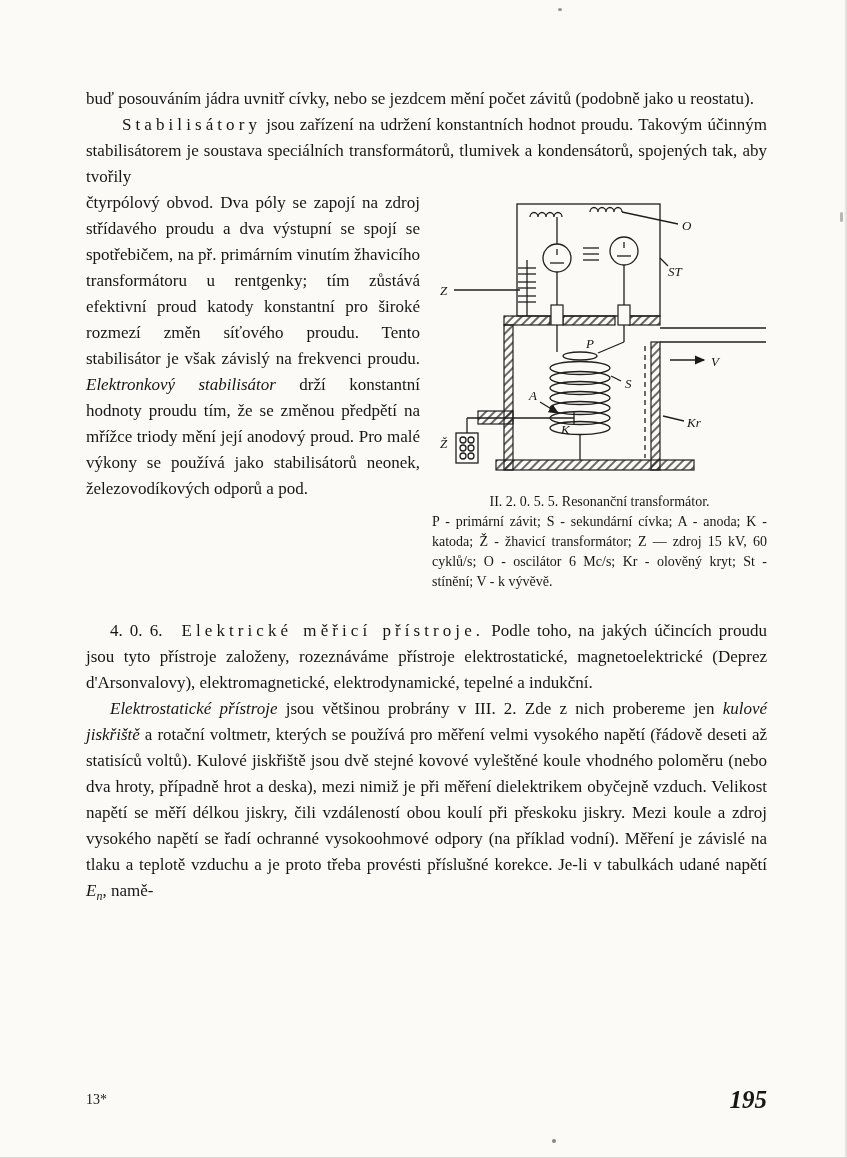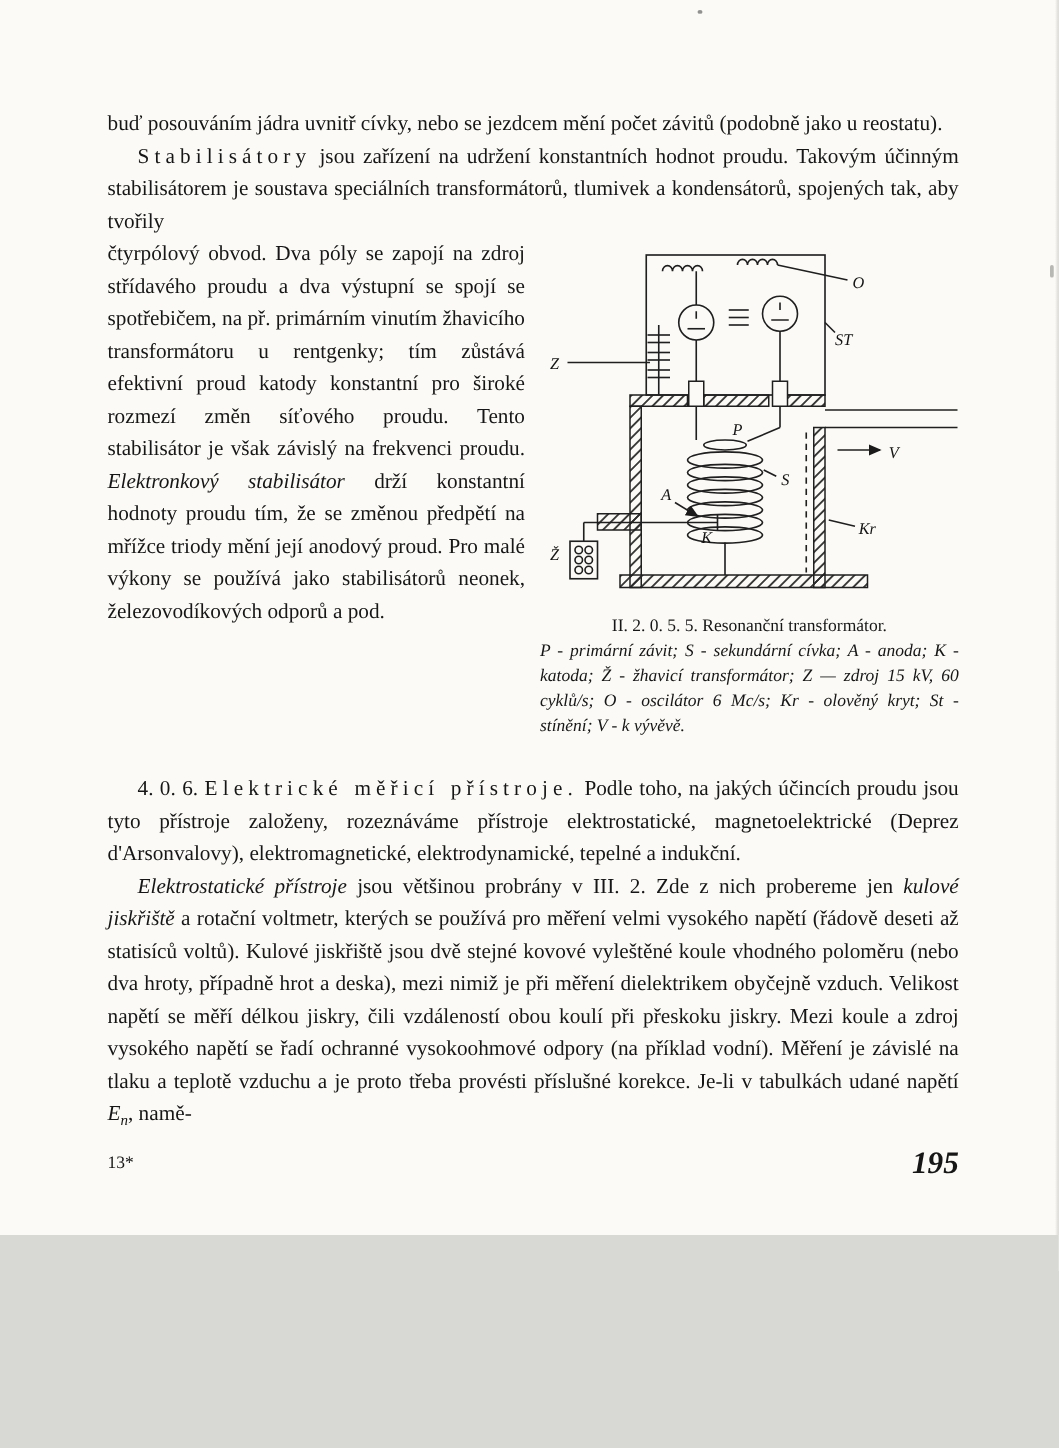--- a/index.html
+++ b/index.html
@@ -1,43 +1,43 @@
 <!DOCTYPE html>
 <html><head>
 <meta charset="utf-8">
 <style>
   html,body { margin:0; padding:0; background:#d8d8d4; }
   .page {
     position:relative;
-    width:847px; height:988px;
+    width:847px; height:1157px;
     margin:0 auto;
     background:#fbfaf6;
     color:#161616;
     font-family:"Liberation Serif", serif;
     font-size:17px;
     line-height:26px;
     box-sizing:border-box;
     padding:86px 80px 0 86px;
     overflow:hidden;
   }
   .page::after{
     content:""; position:absolute; top:0; bottom:0; right:0; width:3px;
     background:linear-gradient(to left, rgba(0,0,0,.14), rgba(0,0,0,0));
   }
   p { margin:0; text-align:justify; }
   .indent { text-indent:24px; }
-  .sperr { letter-spacing:.24em; }
+  .sperr { letter-spacing:.24em;margin-left:12px; }
   em, .em { font-style:italic; }
   .columns { display:flex; gap:12px; margin-top:0; }
   .col-text { width:338px; text-align:justify; }
   .col-fig  { width:335px; margin-left:auto; }
   .col-fig svg { display:block; }
   .caption { margin-top:10px; font-size:14px; line-height:20px; }
   .caption-title { text-align:center; }
-  .caption-body { text-align:justify;font-style:italic; }
+  .caption-body { text-align:justify; }
   .section-gap { margin-top:26px; }
   .footer {
     position:absolute; left:86px; right:80px; bottom:44px;
     display:flex; justify-content:space-between; align-items:flex-end;
   }
   .sig { font-size:14px; }
   .pageno { font-size:25px; font-weight:bold; font-style:italic; }
   .speck { position:absolute; background:#3a3a3a; border-radius:50%; }
   .speck.a { left:558px; top:8px; width:4px; height:3px; opacity:.55; }
   .speck.b { left:552px; top:1139px; width:4px; height:4px; opacity:.6; }

